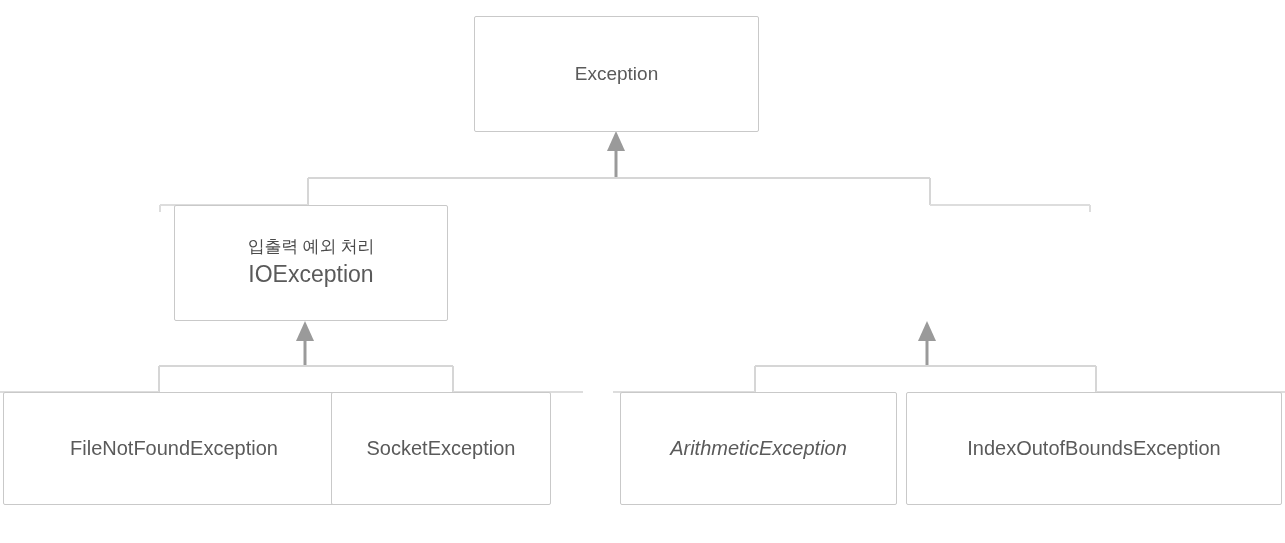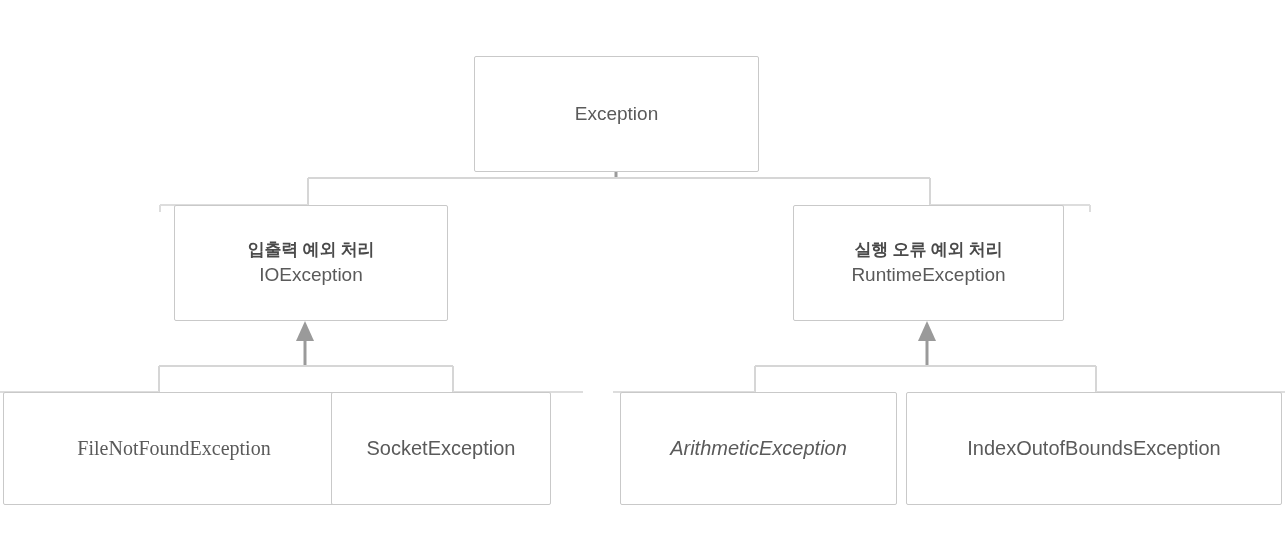--- a/index.html
+++ b/index.html
@@ -35,45 +35,45 @@
     border-radius: 2px;
     display: flex;
     flex-direction: column;
     align-items: center;
     justify-content: center;
     text-align: center;
     color: #4c4c4c;
     z-index: 2;
   }
   .node .line-ko {
-    font-weight: bold;
+    font-weight: normal;
     font-size: 17px;
     line-height: 1.35;
     letter-spacing: -0.2px;
     color: #4a4a4a;
     white-space: nowrap;
   }
   .node .line-en {
     font-weight: normal;
-    font-size: 19px;
+    font-size: 23px;
     line-height: 1.35;
     color: #5a5a5a;
     white-space: nowrap;
   }
   .node.single .line-en {
     font-size: 19px;
   }
   .node.leaf .line-en {
     font-size: 20px;
   }
   
-  #node-exception      { left: 474px; top: 16px;  width: 285px;  height: 116px; margin-top: 40px; }
+  #node-exception      { left: 474px; top: 16px;  width: 285px;  height: 116px; }
   #node-ioexception    { left: 174px; top: 205px; width: 274px;  height: 116px; }
   #node-runtime        { left: 793px; top: 205px; width: 271px;  height: 116px; }
-  #node-filenotfound   { left: 3px;   top: 392px; width: 342px;  height: 113px; font-family: Liberation Serif, serif; }
+  #node-filenotfound   { left: 3px;   top: 392px; width: 342px;  height: 113px; }
   #node-socket         { left: 331px; top: 392px; width: 220px;  height: 113px; }
   #node-arithmetic     { left: 620px; top: 392px; width: 277px;  height: 113px; font-style: italic; }
   #node-indexoutof     { left: 906px; top: 392px; width: 376px;  height: 113px; }
 </style>
 </head>
 <body>
 
 <div id="diagram">
 
   <svg class="edge-layer" viewBox="0 0 1285 543" width="1285" height="543" xmlns="http://www.w3.org/2000/svg">
@@ -123,24 +123,20 @@
 
   <div class="node single" id="node-exception">
     <span class="line-en">Exception</span>
   </div>
 
   <div class="node" id="node-ioexception">
     <span class="line-ko">입출력 예외 처리</span>
     <span class="line-en">IOException</span>
   </div>
 
-  <div class="node" id="node-runtime">
-    <span class="line-ko">실행 오류 예외 처리</span>
-    <span class="line-en">RuntimeException</span>
-  </div>
 
   <div class="node leaf" id="node-filenotfound">
     <span class="line-en">FileNotFoundException</span>
   </div>
 
   <div class="node leaf" id="node-socket">
     <span class="line-en">SocketException</span>
   </div>
 
   <div class="node leaf" id="node-arithmetic">

